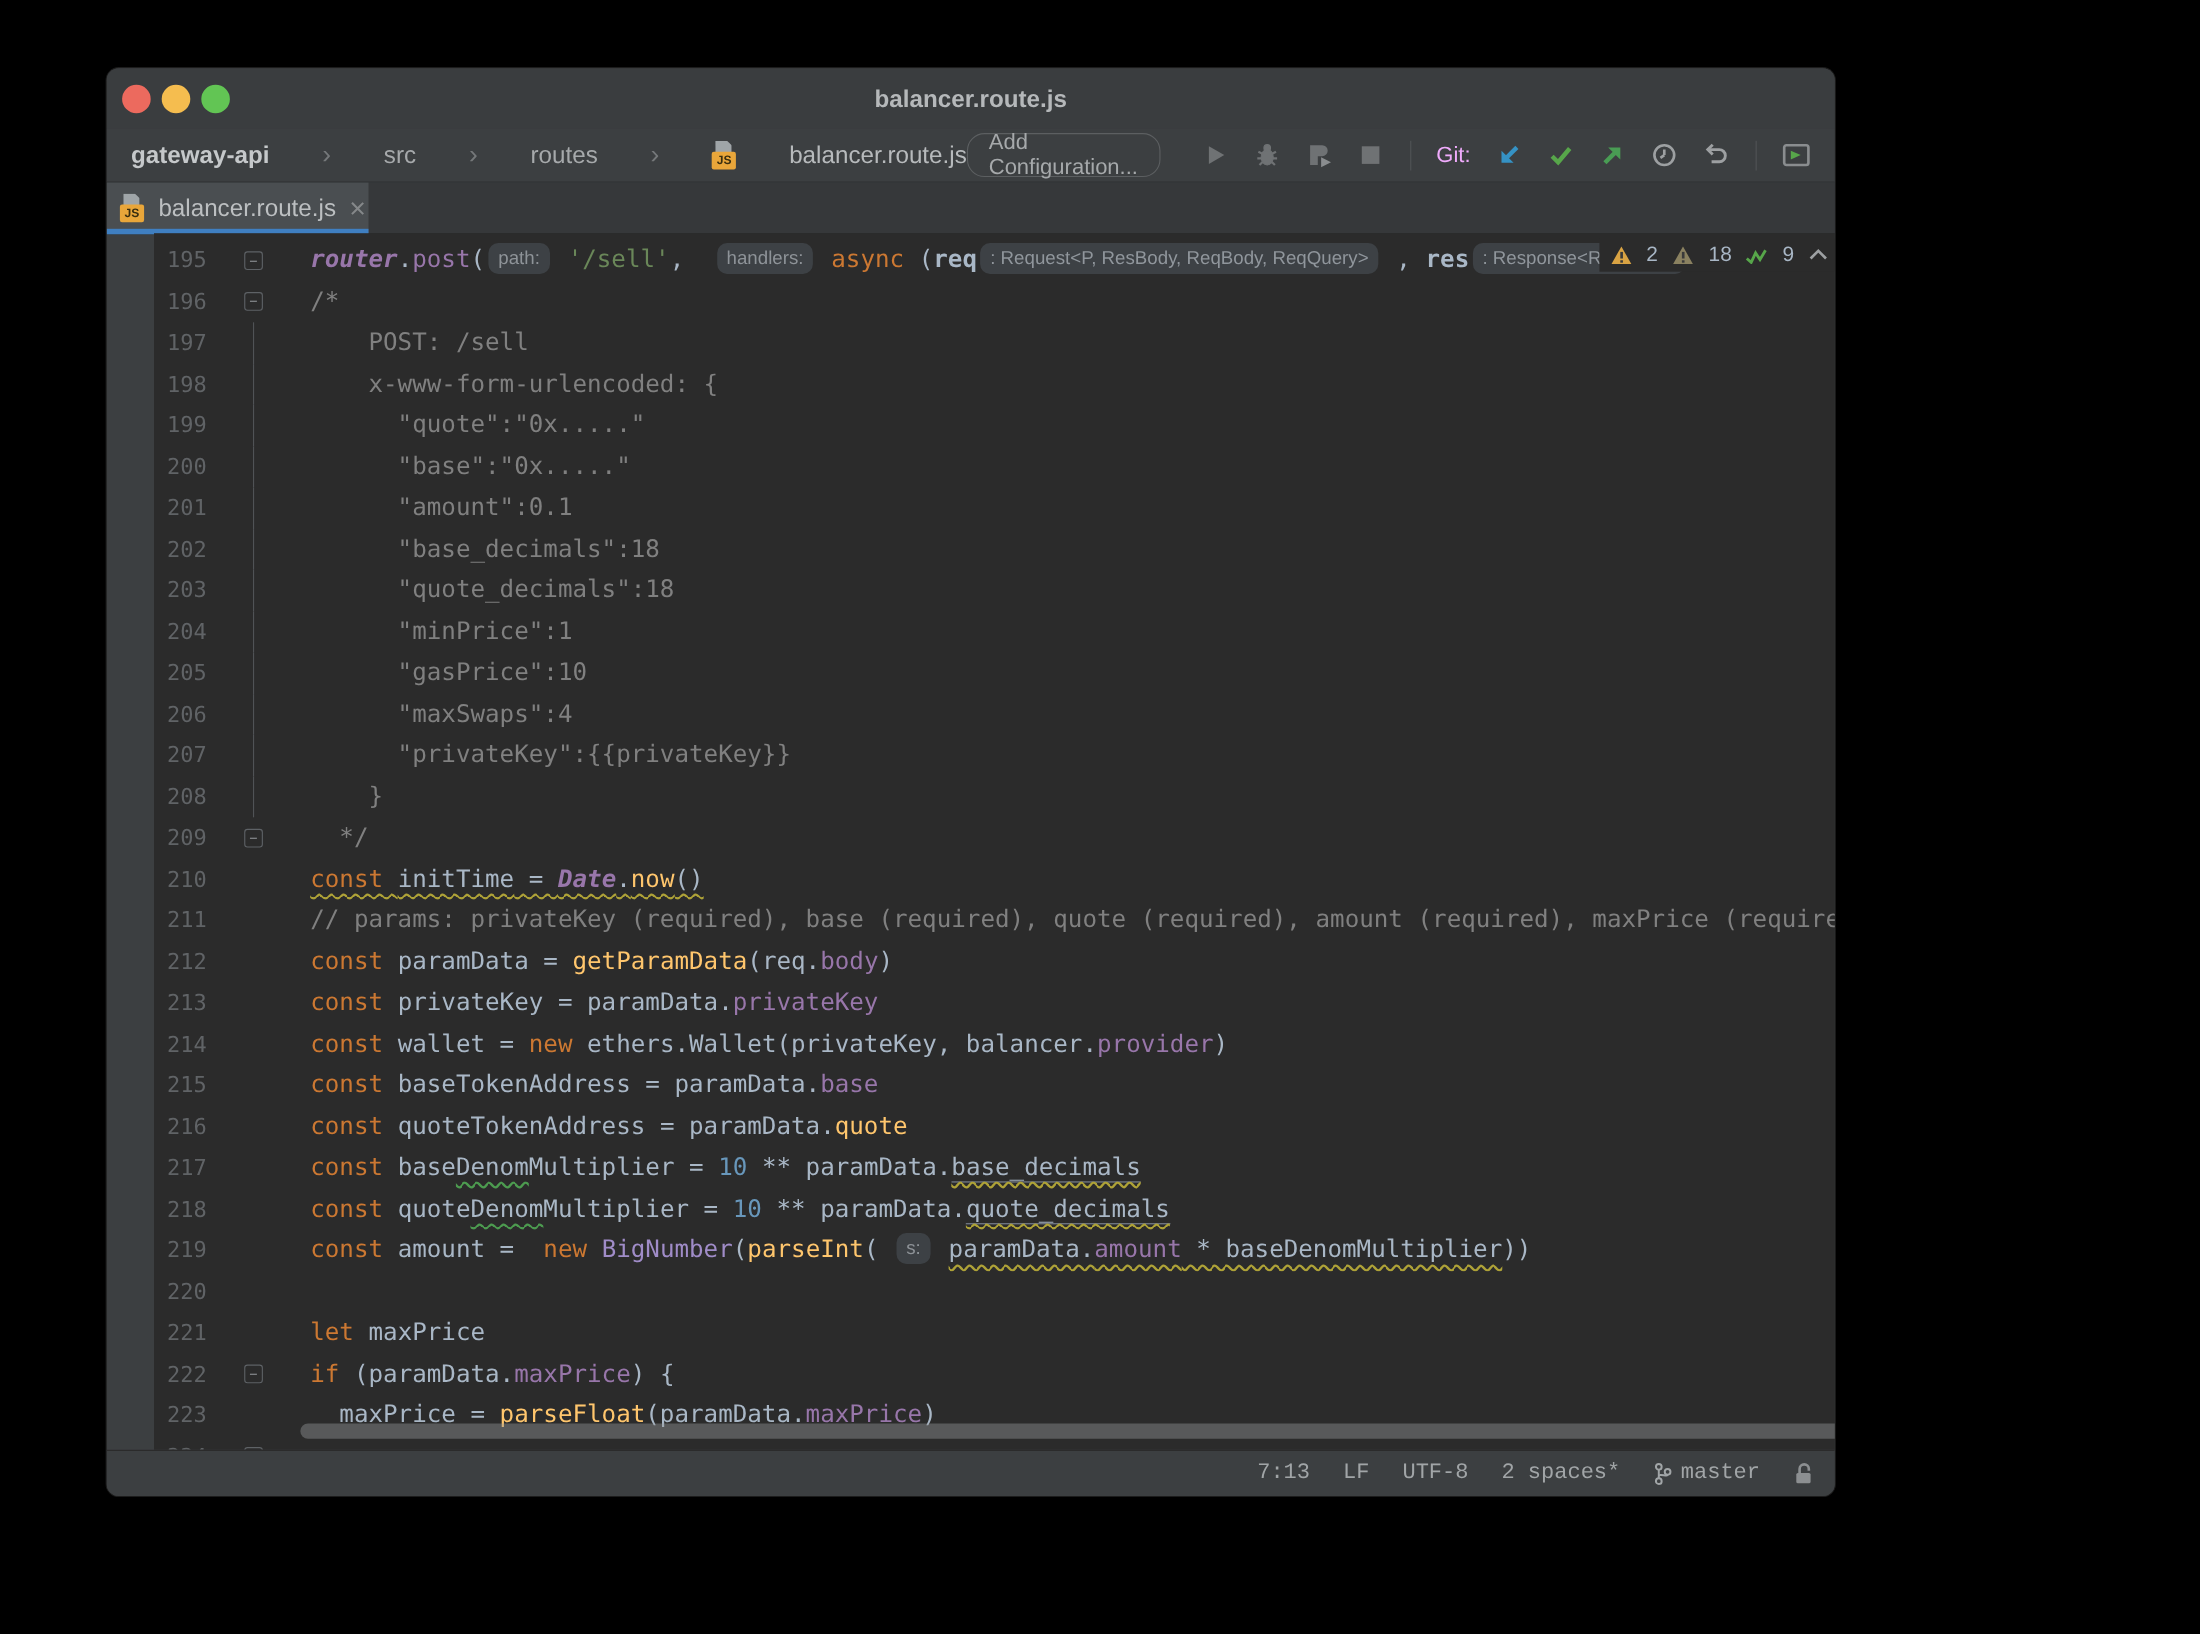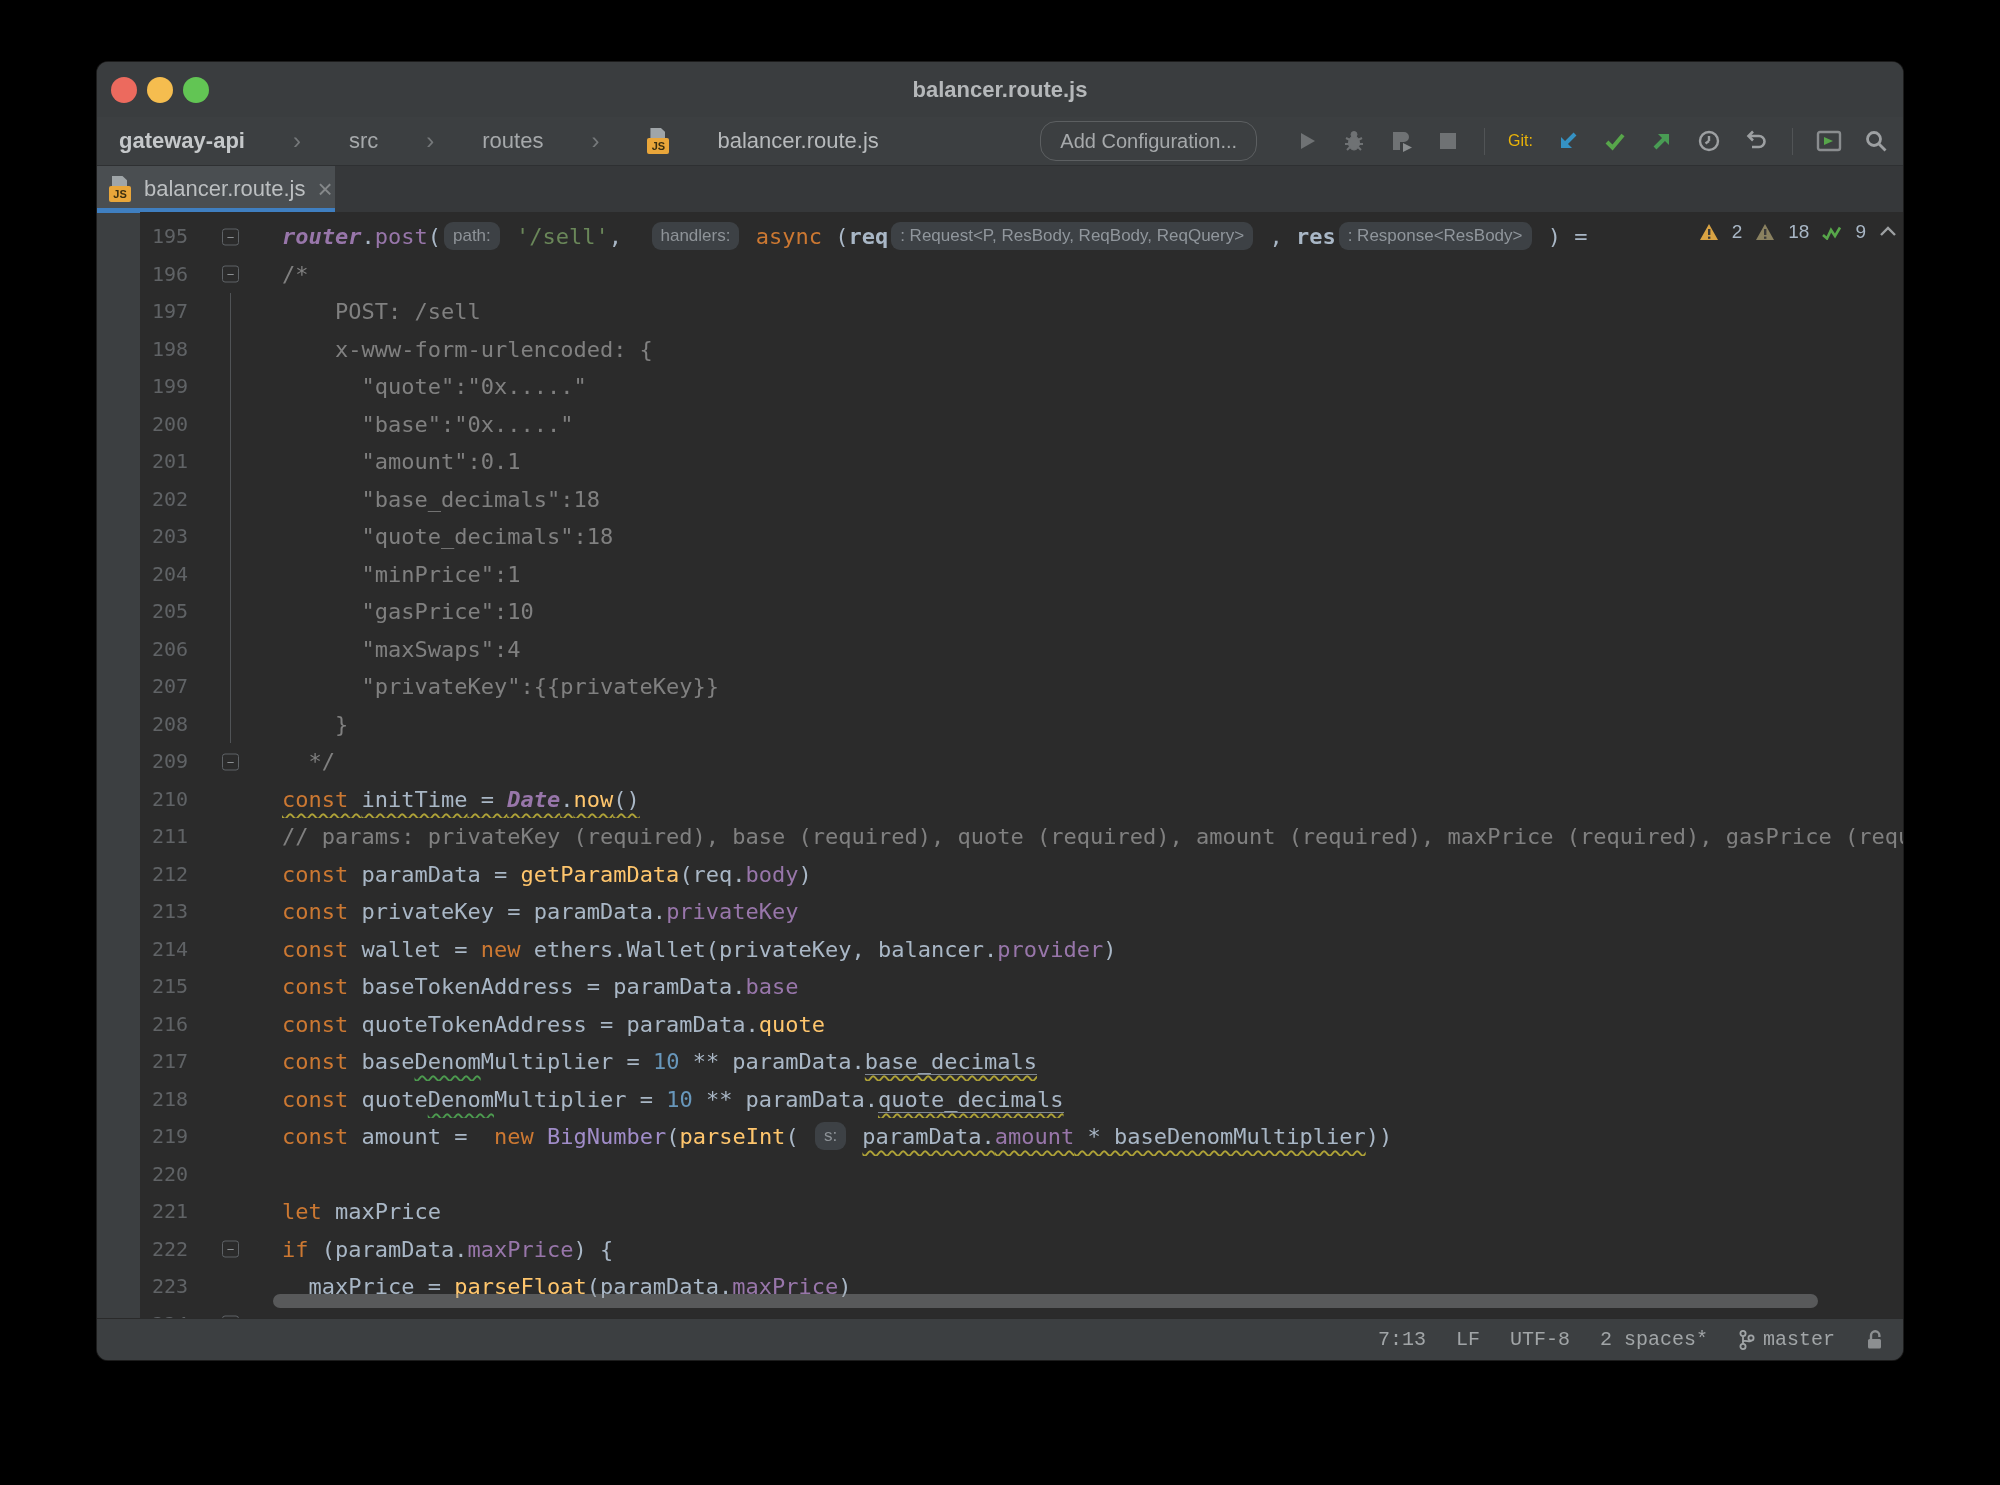--- a/index.html
+++ b/index.html
@@ -1,17 +1,17 @@
 <!DOCTYPE html>
 <html><head>
 <meta charset="utf-8">
 <style>
   html,body{margin:0;padding:0;background:#000;width:2000px;height:1485px;overflow:hidden;
     font-family:"Liberation Sans",sans-serif;-webkit-font-smoothing:antialiased;}
-  .window{position:absolute;left:97px;top:62px;width:1806px;height:1298px;background:#3C3F41;
+  .window{position:absolute;left:97px;top:62px;width:1571px;height:1298px;background:#3C3F41;
     border-radius:11px;overflow:hidden;box-shadow:0 0 0 1px #1c1c1c;}
   
   .titlebar{position:absolute;left:0;top:0;width:100%;height:55px;background:#3A3D3F;}
   .tl{position:absolute;top:15px;width:26px;height:26px;border-radius:50%;}
   .tl.red{left:14px;background:#EC6A5E;}
   .tl.yellow{left:50px;background:#F5BD4F;}
   .tl.green{left:86px;background:#62C554;}
   .wtitle{position:absolute;left:0;right:0;top:0;height:55px;line-height:55px;text-align:center;
     color:#B5B8BA;font-size:22px;font-weight:bold;}
   
@@ -25,21 +25,21 @@
   .jsicon{position:relative;width:26px;height:26px;display:inline-block;margin-right:9px;flex:none;}
   .jsicon .page{position:absolute;left:3px;top:0;width:15px;height:12px;background:#9FA5A8;
     clip-path:polygon(0 0,70% 0,100% 35%,100% 100%,0 100%);}
   .jsicon .badge{position:absolute;left:0;bottom:0;width:22px;height:16px;background:#E9A63A;
     color:#3A2E10;font-size:11px;font-weight:bold;text-align:center;line-height:16px;border-radius:2px;}
   .navright{margin-left:auto;display:flex;align-items:center;gap:21px;}
   .addcfg{height:38px;border:1px solid #5C5F61;border-radius:16px;background:transparent;
     color:#A6A9AB;font-size:20px;padding:0 19px;margin-right:16px;display:flex;align-items:center;}
   .ic{display:flex;align-items:center;justify-content:center;width:26px;height:26px;flex:none;}
   .divider{width:1px;height:27px;background:#515456;margin:0 2px;}
-  .gitlabel{color:#eab308;font-size:16px;margin-right:1px;}
+  .gitlabel{color:#f0abfc;font-size:20px;margin-right:1px;}
   
   .tabbar{position:absolute;left:0;top:104px;width:100%;height:46px;background:#36383A;border-bottom:1px solid #2A2C2E;}
   .tab{position:absolute;left:0;top:0;height:46px;width:238px;background:#4A4E51;display:flex;
     align-items:center;padding:0 12px;box-sizing:border-box;}
   .tab .label{color:#BCBFC1;font-size:22px;margin-right:12px;white-space:nowrap;}
   .tab .close{color:#85888A;font-size:26px;line-height:26px;margin-left:auto;}
   .tabline{position:absolute;left:0;bottom:-1px;width:238px;height:5px;background:#3F7FC1;}
   
   .editor{position:absolute;left:0;top:150px;width:100%;height:1106px;background:#2B2B2B;overflow:hidden;margin-left:43px;}
   .crow{display:flex;height:37.5px;}

